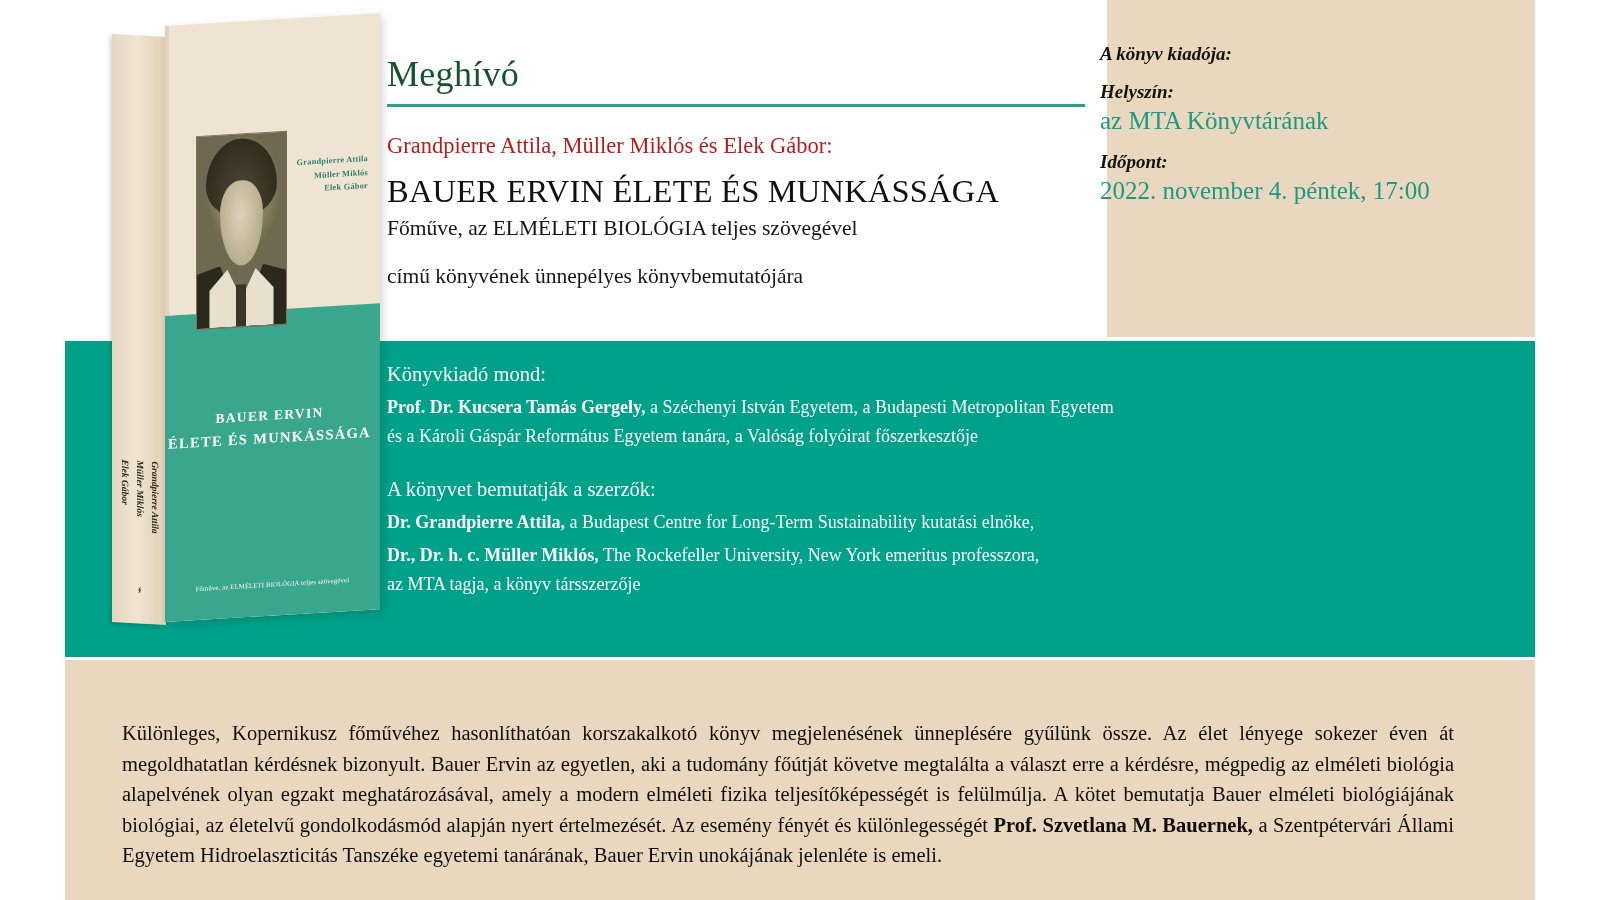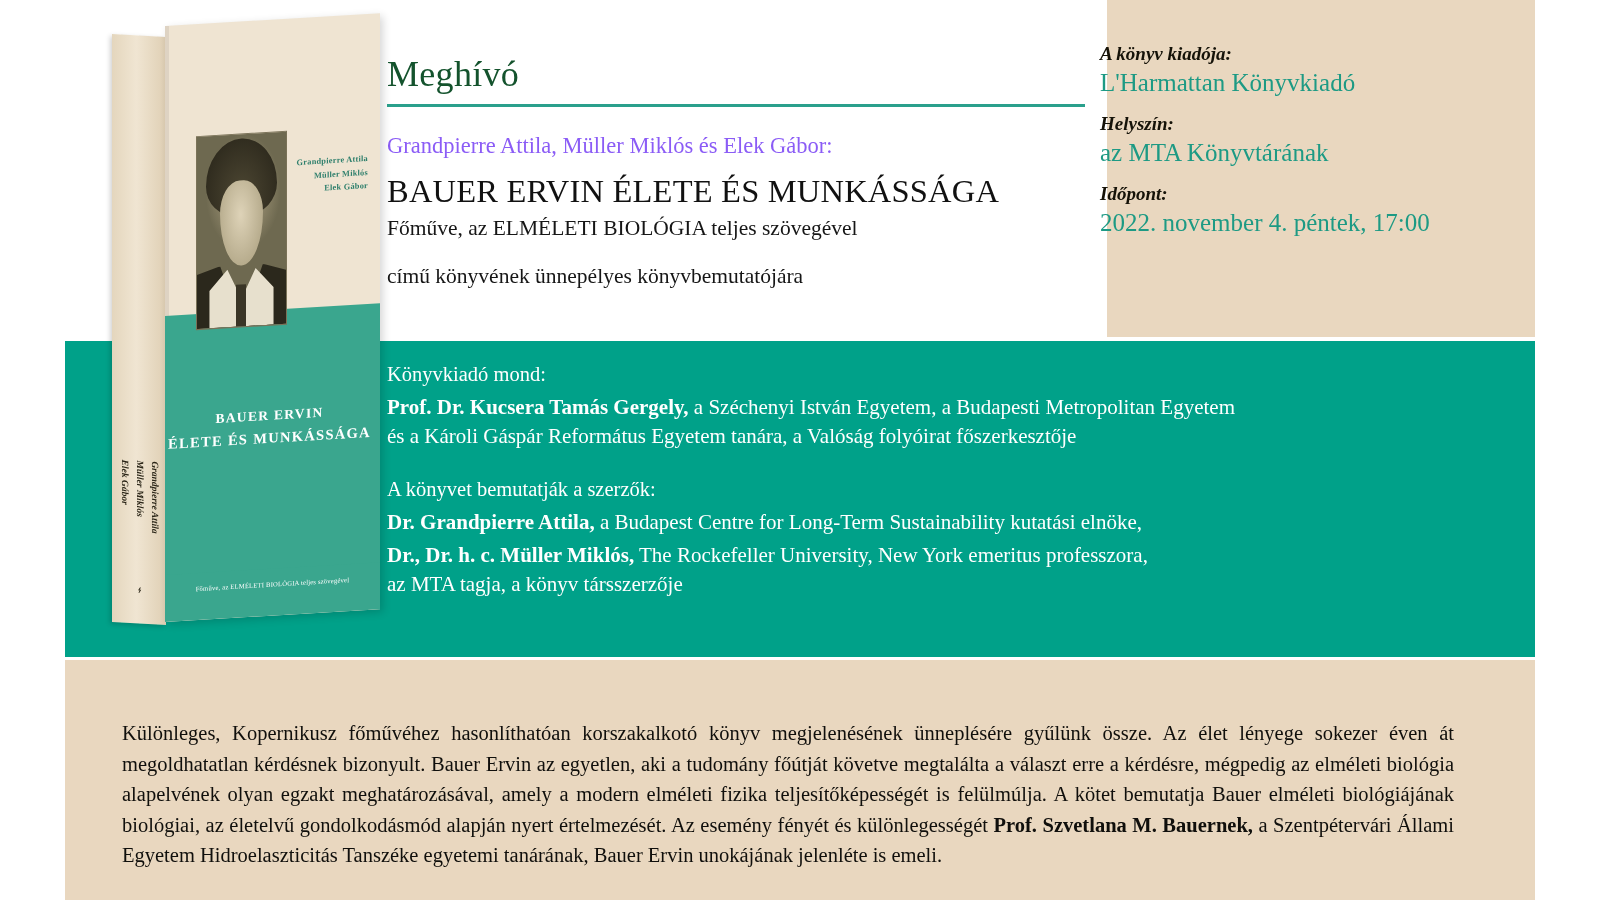--- a/index.html
+++ b/index.html
@@ -253,21 +253,21 @@
   }
   .hdr-rule {
     margin-top: 8px;
     width: 698px;
     height: 3px;
     background: #2AA08C;
   }
   .hdr-authors {
     margin-top: 24px;
     font-size: 22.5px;
-    color: #8b5cf6;
+    color: #b91c1c;
     line-height: 30px;
   }
   .hdr-main-title {
     margin-top: 11px;
     font-size: 32.5px;
     color: #111111;
     letter-spacing: 0.2px;
     line-height: 38px;
     white-space: nowrap;
   }
@@ -311,21 +311,21 @@
     left: 387px;
     top: 360px;
     width: 1120px;
     color: #ffffff;
   }
   .gt-lead {
     font-size: 20.5px;
     line-height: 29px;
   }
   .gt-line {
-    font-size: 21px;
+    font-size: 18px;
     line-height: 29px;
   }
   .gt-line b { font-weight: 700; }
   .gt-block { margin-top: 4px; }
   .gt-spacer { height: 24px; }
 
   
   .footer-par {
     position: absolute;
     left: 122px;
@@ -389,21 +389,20 @@
     <div class="hdr-invite">Meghívó</div>
     <div class="hdr-rule"></div>
     <div class="hdr-authors">Grandpierre Attila, Müller Miklós és Elek Gábor:</div>
     <div class="hdr-main-title">BAUER ERVIN ÉLETE ÉS MUNKÁSSÁGA</div>
     <div class="hdr-sub-title">Főműve, az ELMÉLETI BIOLÓGIA teljes szövegével</div>
     <div class="hdr-tail">című könyvének ünnepélyes könyvbemutatójára</div>
   </div>
 
   <div class="info">
     <div class="info-label">A könyv kiadója:</div>
-    <div class="info-value">L'Harmattan Könyvkiadó</div>
     <div class="info-gap"></div>
     <div class="info-label">Helyszín:</div>
     <div class="info-value">az MTA Könyvtárának</div>
     <div class="info-gap"></div>
     <div class="info-label">Időpont:</div>
     <div class="info-value">2022. november 4. péntek, 17:00</div>
   </div>
 
   <div class="green-text">
     <div class="gt-lead">Könyvkiadó mond:</div>

